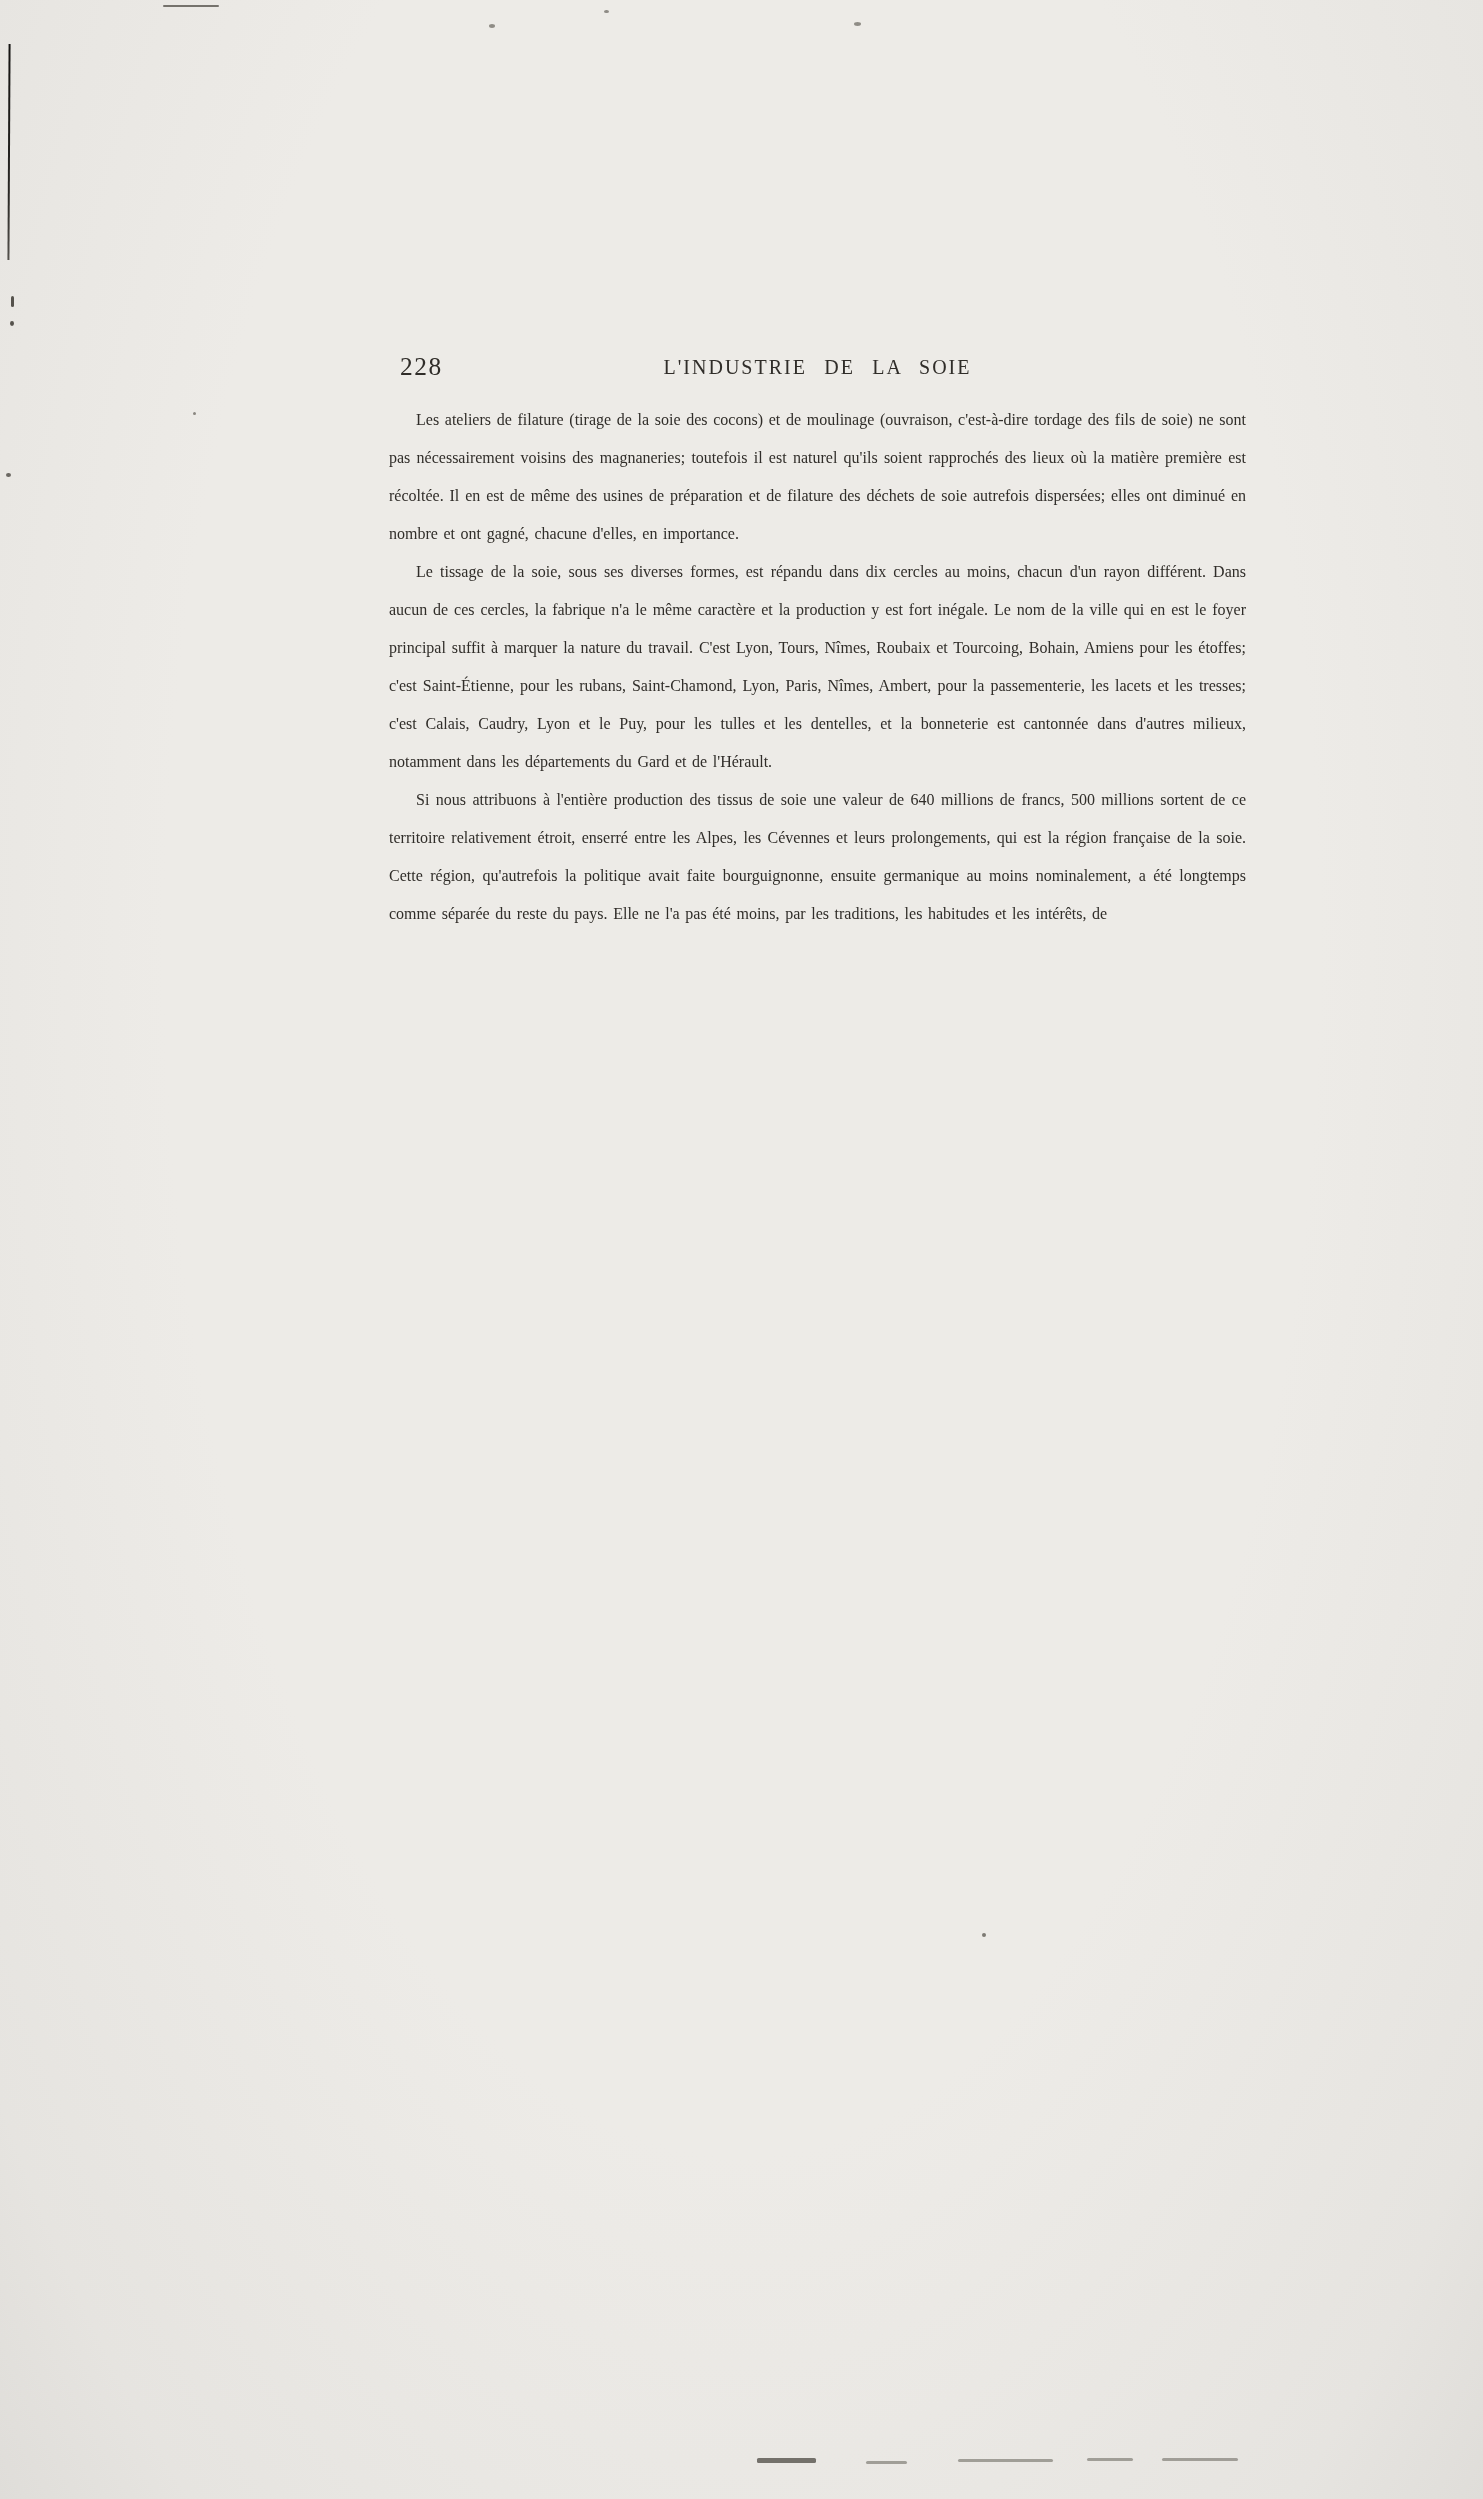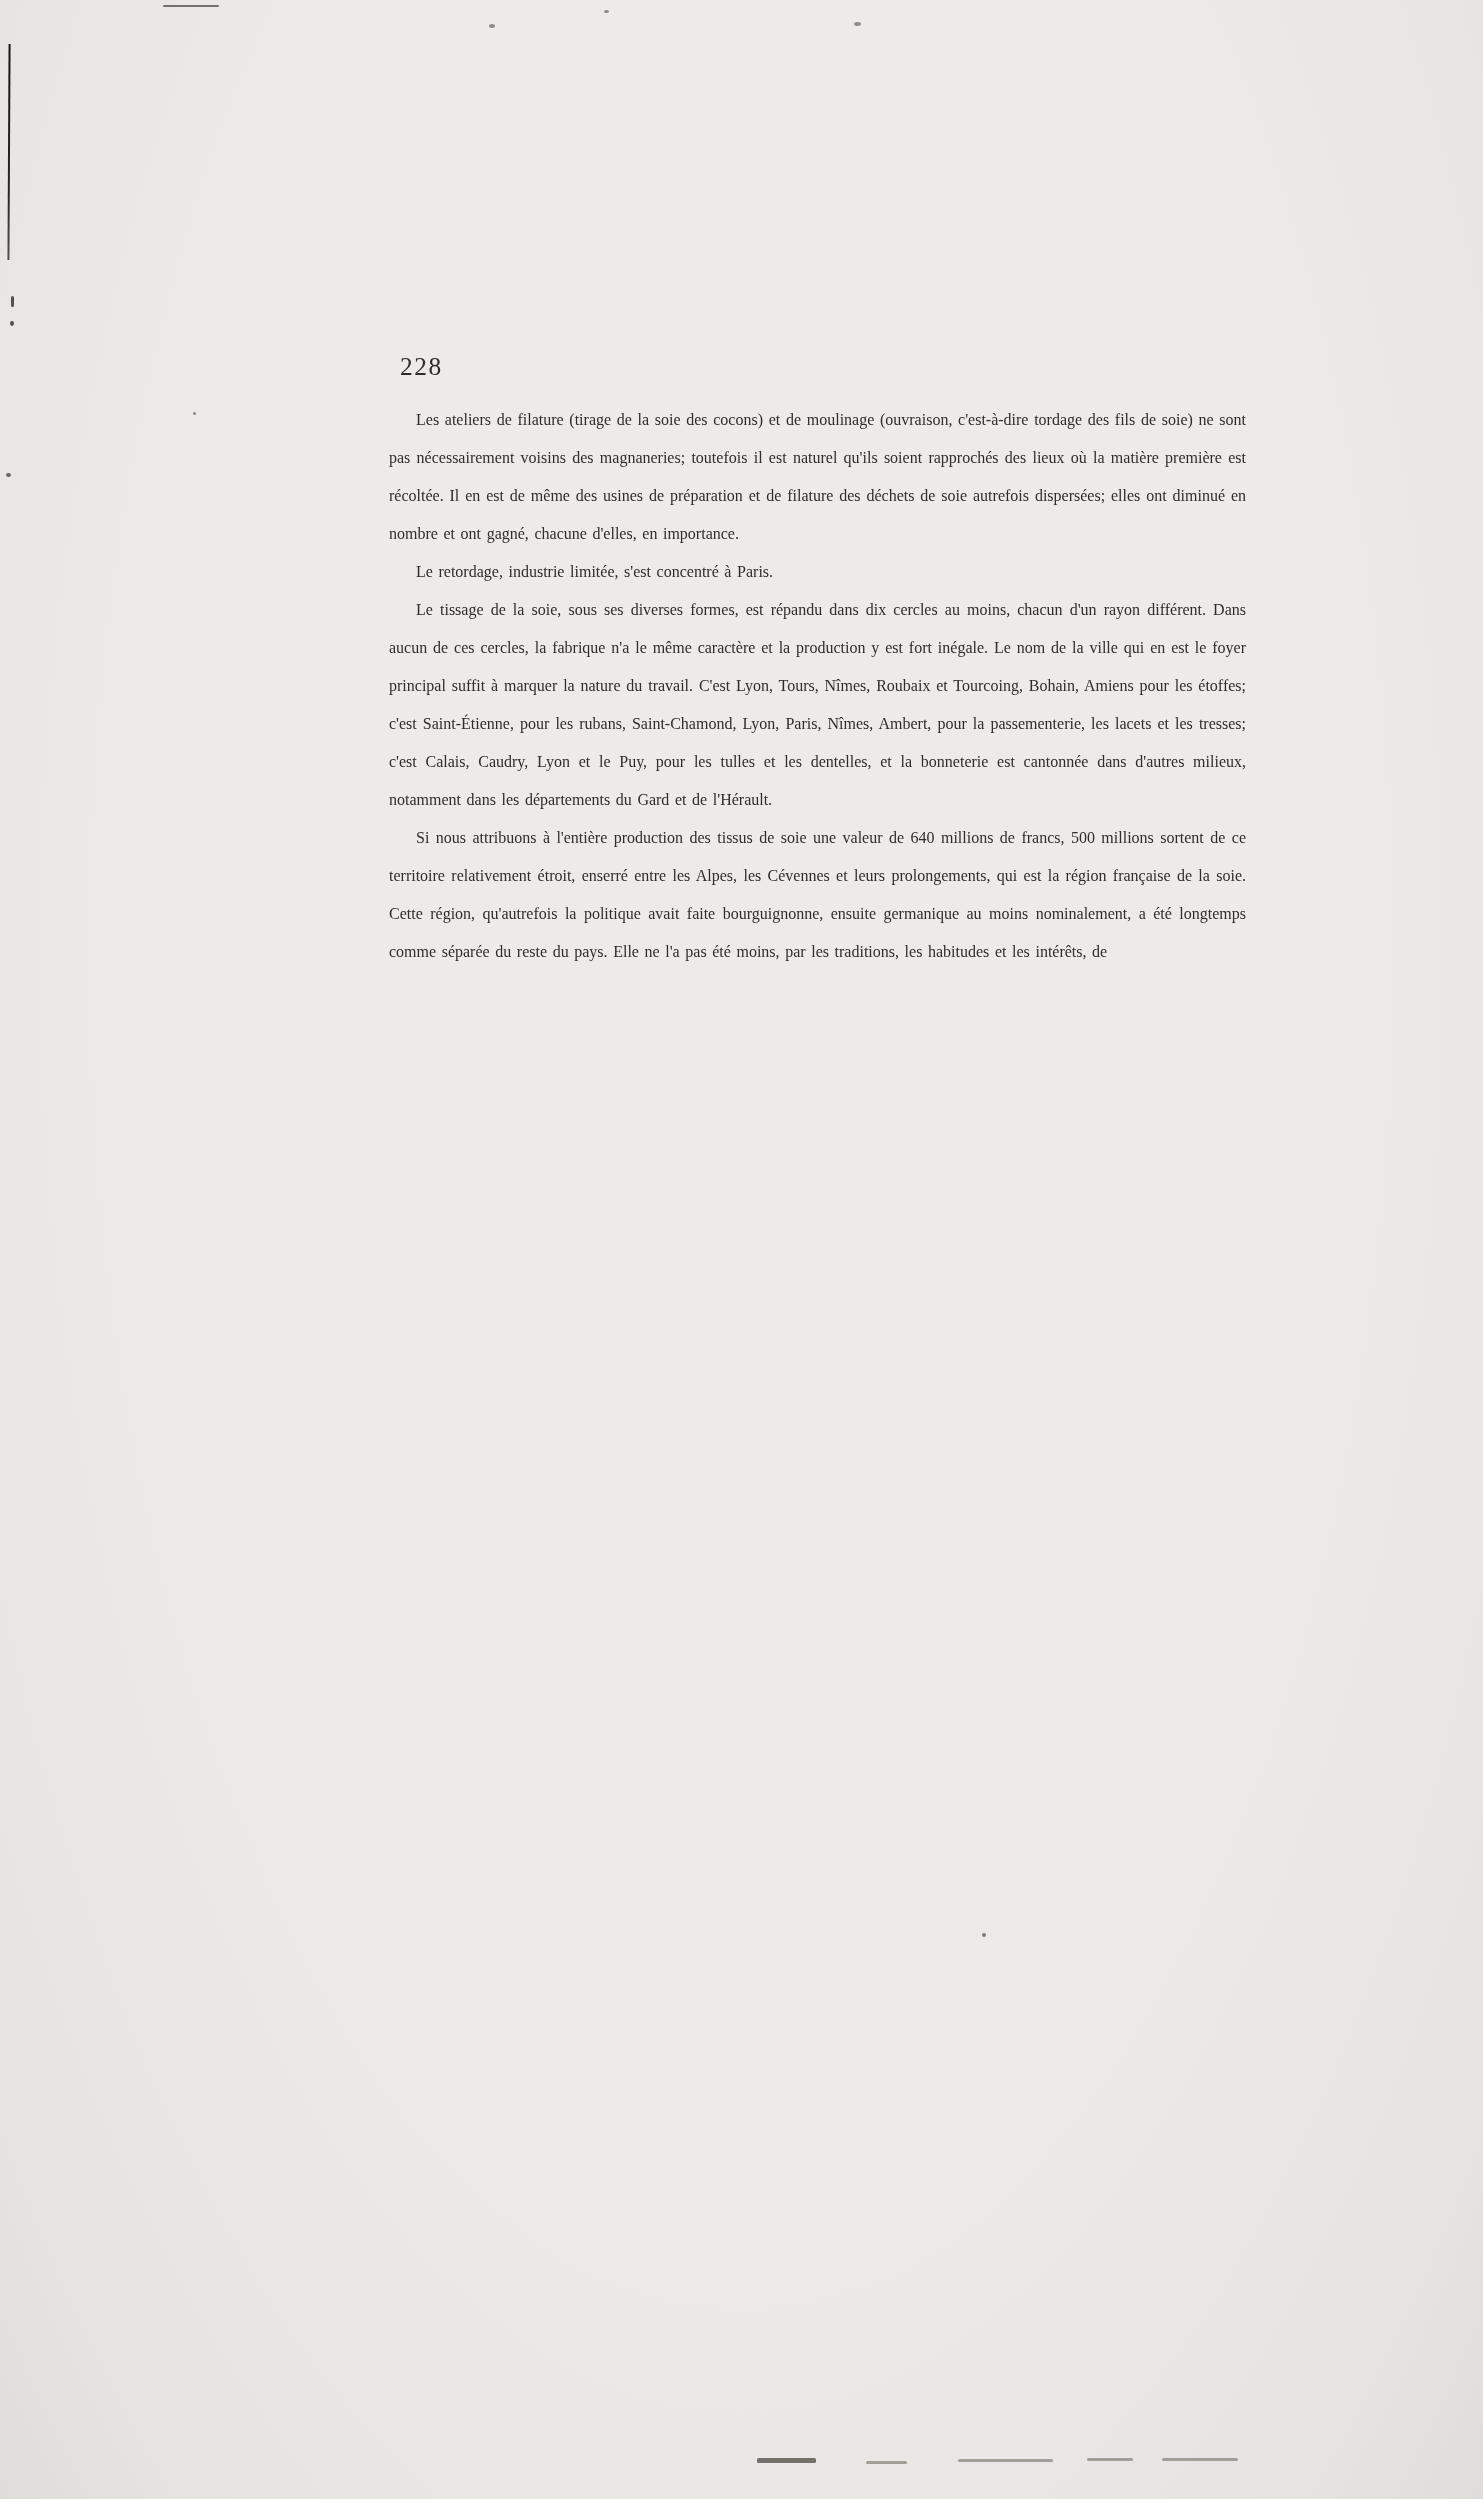--- a/index.html
+++ b/index.html
@@ -103,25 +103,25 @@
   <div class="bleed b1"></div>
   <div class="bleed b2"></div>
   <div class="bleed b3"></div>
   <div class="bleed b4"></div>
   <div class="bleed b5"></div>
 
   <div class="text-block">
 
     <header class="page-header">
       <span class="page-number">228</span>
+      <span class="running-title">L'INDUSTRIE DE LA SOIE</span>
     </header>
 
     <p class="para">Les ateliers de filature (tirage de la soie des cocons) et de moulinage (ouvraison, c'est-à-dire tordage des fils de soie) ne sont pas nécessairement voisins des magnaneries; toutefois il est naturel qu'ils soient rapprochés des lieux où la matière première est récoltée. Il en est de même des usines de préparation et de filature des déchets de soie autrefois dispersées; elles ont diminué en nombre et ont gagné, chacune d'elles, en importance.</p>
 
-    <p class="para">Le retordage, industrie limitée, s'est concentré à Paris.</p>
 
     <p class="para">Le tissage de la soie, sous ses diverses formes, est répandu dans dix cercles au moins, chacun d'un rayon différent. Dans aucun de ces cercles, la fabrique n'a le même caractère et la production y est fort inégale. Le nom de la ville qui en est le foyer principal suffit à marquer la nature du travail. C'est Lyon, Tours, Nîmes, Roubaix et Tourcoing, Bohain, Amiens pour les étoffes; c'est Saint-Étienne, pour les rubans, Saint-Chamond, Lyon, Paris, Nîmes, Ambert, pour la passementerie, les lacets et les tresses; c'est Calais, Caudry, Lyon et le Puy, pour les tulles et les dentelles, et la bonneterie est cantonnée dans d'autres milieux, notamment dans les départements du Gard et de l'Hérault.</p>
 
     <p class="para">Si nous attribuons à l'entière production des tissus de soie une valeur de 640 millions de francs, 500 millions sortent de ce territoire relativement étroit, enserré entre les Alpes, les Cévennes et leurs prolongements, qui est la région française de la soie. Cette région, qu'autrefois la politique avait faite bourguignonne, ensuite germanique au moins nominalement, a été longtemps comme séparée du reste du pays. Elle ne l'a pas été moins, par les traditions, les habitudes et les intérêts, de</p>
 
   </div>
 </div>
 
 
 </body></html>

